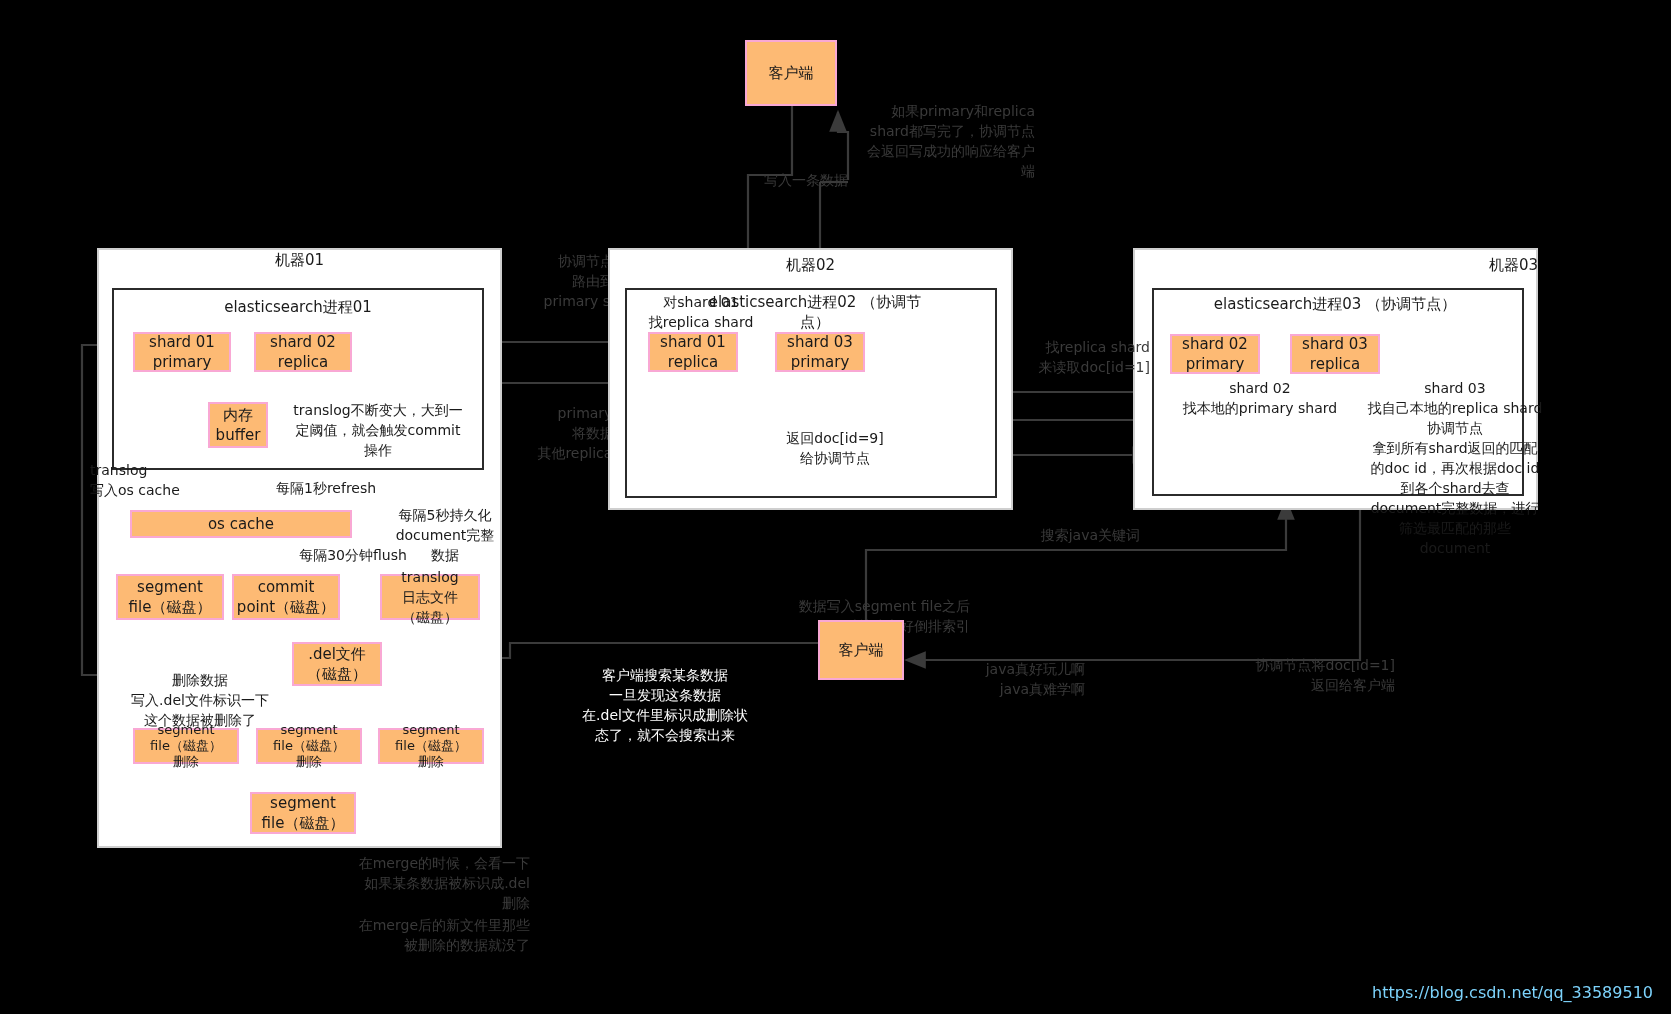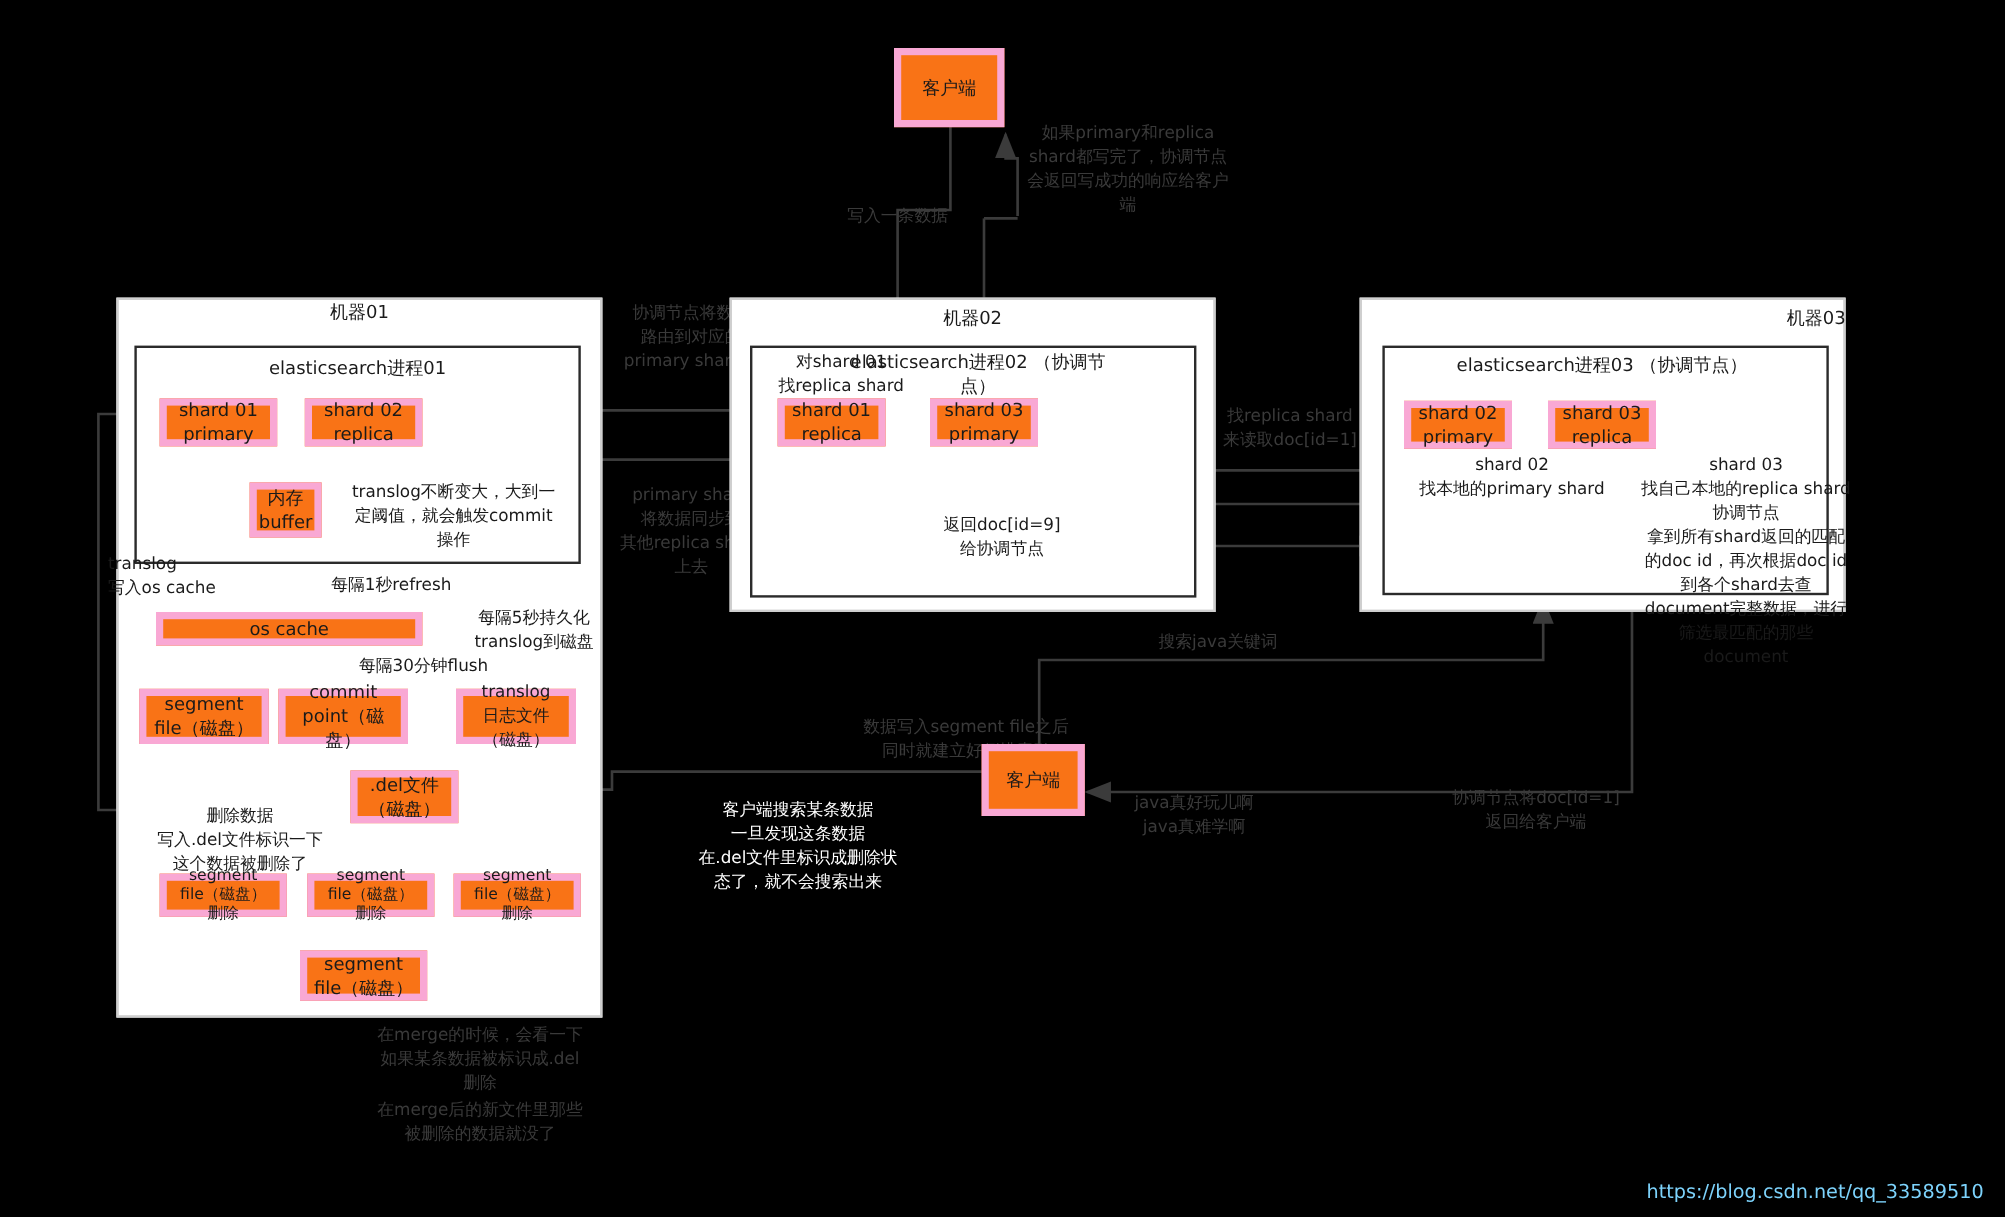--- a/index.html
+++ b/index.html
@@ -1,26 +1,26 @@
 <!DOCTYPE html>
 <html><head>
 <meta charset="utf-8">
 <style>
   html,body{margin:0;padding:0;background:#000;}
   body{width:1671px;height:1014px;position:relative;overflow:hidden;
        font-family:"DejaVu Sans","Liberation Sans",sans-serif;}
   #stage{position:absolute;left:0;top:0;width:1671px;height:1014px;background:#000;}
-  .box{position:absolute;background:#f97316;border:6px solid #f9a8d4;box-sizing:border-box;}
+  .box{position:absolute;background:#fdba74;border:2px solid #f9a8d4;box-sizing:border-box;}
   .host{position:absolute;background:#fff;border:2px solid #cfcfcf;box-sizing:border-box;}
   .inner{position:absolute;background:#fff;border:2px solid #2b2b2b;box-sizing:border-box;}
   .ttl{position:absolute;color:#1a1a1a;font-size:15px;text-align:center;line-height:20px;}
   .bxt{position:absolute;color:#1a1a1a;font-size:15px;text-align:center;line-height:20px;
        width:100%;left:0;top:50%;transform:translateY(-50%);white-space:pre-line;}
   .lab{position:absolute;color:#1a1a1a;font-size:14px;text-align:center;line-height:20px;white-space:pre-line;}
-  .dim{position:absolute;color:#3a3a3a;font-size:14px;text-align:center;line-height:20px;white-space:pre-line;}
+  .dim{position:absolute;color:#3a3a3a;font-size:14px;text-align:right;line-height:20px;white-space:pre-line;}
   .dim2{position:absolute;color:#ffffff;font-size:14px;text-align:center;line-height:20px;white-space:pre-line;}
   .wm{position:absolute;color:#7dd3fc;font-size:16px;right:18px;bottom:12px;}
   svg.ov{position:absolute;left:0;top:0;width:1671px;height:1014px;pointer-events:none;}
 </style>
 </head>
 <body>
 
 <div id="stage">
 
   <svg class="ov" viewBox="0 0 1671 1014">
@@ -106,21 +106,21 @@
 buffer</div>
   </div>
   <div class="lab" style="left:278px;top:400px;width:200px;">translog不断变大，大到一
 定阈值，就会触发commit
 操作</div>
 
   <div class="lab" style="left:90px;top:460px;width:90px;text-align:left;">translog
 写入os cache</div>
   <div class="lab" style="left:276px;top:478px;width:140px;text-align:left;">每隔1秒refresh</div>
   <div class="lab" style="left:390px;top:505px;width:110px;">每隔5秒持久化
-translog到磁盘</div>
+document完整数据</div>
   <div class="lab" style="left:278px;top:545px;width:150px;text-align:center;">每隔30分钟flush</div>
 
   <div class="box" style="left:130px;top:510px;width:222px;height:28px;text-decoration:underline;">
     <div class="bxt">os cache</div>
   </div>
 
   <div class="box" style="left:116px;top:574px;width:108px;height:46px;">
     <div class="bxt">segment
 file（磁盘）</div>
   </div>

